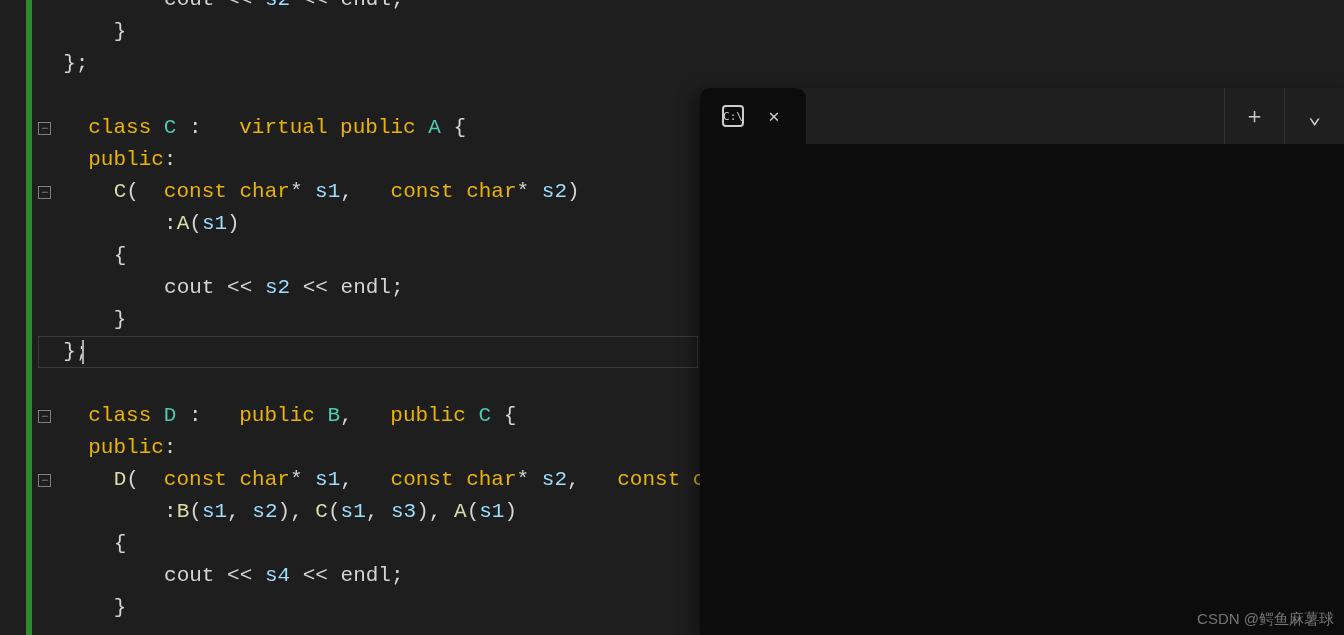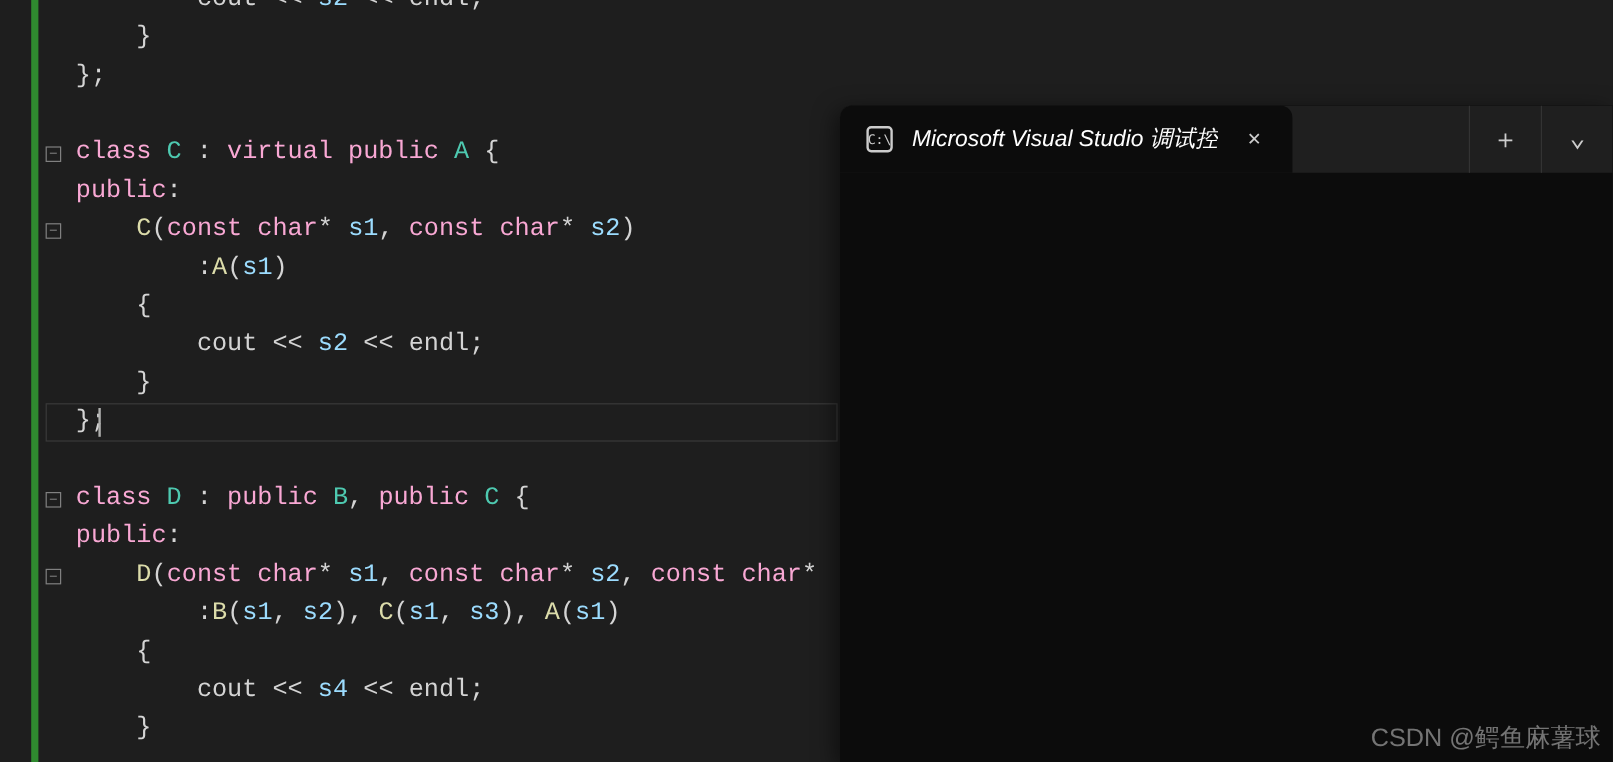--- a/index.html
+++ b/index.html
@@ -49,21 +49,21 @@
   .cursor-line {
     position: absolute;
     left: 38px; width: 660px; height: 32px;
     border: 1px solid #3a3a3a;
   }
   .cursor {
     position: absolute;
     width: 2px; height: 24px;
     background: #aeafad;
   }
-  .kw   { color: #f9a8d4; }
+  .kw   { color: #eab308; margin-left: 25px; }
   .type { color: #4ec9b0; }
   .op   { color: #d4d4d4; }
   .punc { color: #d4d4d4; }
   .name { color: #d4d4d4; }
   .func { color: #dcdcaa; }
   .param{ color: #9cdcfe; }
 
   
   .console {
     position: absolute;
@@ -126,38 +126,37 @@
     font-size: 26px;
     line-height: 39px;
     color: #cccccc;
     white-space: pre;
   }
   .watermark {
     position: absolute;
     right: 10px; bottom: 6px;
     color: rgba(220,220,220,0.5);
     font-family: Arial, sans-serif;
-    font-size: 21px;
+    font-size: 15px;
   }
 </style>
 </head>
 <body>
 
 <div class="editor">
   <div class="green-bar"></div>
   <div class="cursor-line" id="cursor-line" style="top: 336px;"></div>
   <div class="code-area" id="code-area"><div style="position: absolute; left: 0px; top: -16px;"><span style="color:#505050">  </span><span style="color:#505050">    </span><span style="color:#505050">    </span><span class="name">cout </span><span class="op">&lt;&lt; </span><span class="param">s2</span><span class="op"> &lt;&lt; </span><span class="name">endl</span><span class="punc">;</span></div><div style="position: absolute; left: 0px; top: 16px;"><span style="color:#505050">  </span><span style="color:#505050">    </span><span class="punc">}</span></div><div style="position: absolute; left: 0px; top: 48px;"><span style="color:#505050">  </span><span class="punc">};</span></div><div style="position: absolute; left: 0px; top: 80px;"><span style="color:#505050">  </span></div><div style="position: absolute; left: 0px; top: 112px;"><span style="color:#505050">  </span><span class="kw">class </span><span class="type">C</span><span class="punc"> : </span><span class="kw">virtual public </span><span class="type">A</span><span class="punc"> {</span></div><div style="position: absolute; left: 0px; top: 144px;"><span style="color:#505050">  </span><span class="kw">public</span><span class="punc">:</span></div><div style="position: absolute; left: 0px; top: 176px;"><span style="color:#505050">  </span><span style="color:#505050">    </span><span class="func">C</span><span class="punc">(</span><span class="kw">const char</span><span class="op">* </span><span class="param">s1</span><span class="punc">, </span><span class="kw">const char</span><span class="op">* </span><span class="param">s2</span><span class="punc">)</span></div><div style="position: absolute; left: 0px; top: 208px;"><span style="color:#505050">  </span><span style="color:#505050">    </span><span style="color:#505050">    </span><span class="punc">:</span><span class="func">A</span><span class="punc">(</span><span class="param">s1</span><span class="punc">)</span></div><div style="position: absolute; left: 0px; top: 240px;"><span style="color:#505050">  </span><span style="color:#505050">    </span><span class="punc">{</span></div><div style="position: absolute; left: 0px; top: 272px;"><span style="color:#505050">  </span><span style="color:#505050">    </span><span style="color:#505050">    </span><span class="name">cout </span><span class="op">&lt;&lt; </span><span class="param">s2</span><span class="op"> &lt;&lt; </span><span class="name">endl</span><span class="punc">;</span></div><div style="position: absolute; left: 0px; top: 304px;"><span style="color:#505050">  </span><span style="color:#505050">    </span><span class="punc">}</span></div><div style="position: absolute; left: 0px; top: 336px;"><span style="color:#505050">  </span><span class="punc">};</span></div><div class="cursor" style="top: 340px; left: 44px;"></div><div style="position: absolute; left: 0px; top: 368px;"><span style="color:#505050">  </span></div><div style="position: absolute; left: 0px; top: 400px;"><span style="color:#505050">  </span><span class="kw">class </span><span class="type">D</span><span class="punc"> : </span><span class="kw">public </span><span class="type">B</span><span class="punc">, </span><span class="kw">public </span><span class="type">C</span><span class="punc"> {</span></div><div style="position: absolute; left: 0px; top: 432px;"><span style="color:#505050">  </span><span class="kw">public</span><span class="punc">:</span></div><div style="position: absolute; left: 0px; top: 464px;"><span style="color:#505050">  </span><span style="color:#505050">    </span><span class="func">D</span><span class="punc">(</span><span class="kw">const char</span><span class="op">* </span><span class="param">s1</span><span class="punc">, </span><span class="kw">const char</span><span class="op">* </span><span class="param">s2</span><span class="punc">, </span><span class="kw">const char</span><span class="op">*</span></div><div style="position: absolute; left: 0px; top: 496px;"><span style="color:#505050">  </span><span style="color:#505050">    </span><span style="color:#505050">    </span><span class="punc">:</span><span class="func">B</span><span class="punc">(</span><span class="param">s1</span><span class="punc">, </span><span class="param">s2</span><span class="punc">), </span><span class="func">C</span><span class="punc">(</span><span class="param">s1</span><span class="punc">, </span><span class="param">s3</span><span class="punc">), </span><span class="func">A</span><span class="punc">(</span><span class="param">s1</span><span class="punc">)</span></div><div style="position: absolute; left: 0px; top: 528px;"><span style="color:#505050">  </span><span style="color:#505050">    </span><span class="punc">{</span></div><div style="position: absolute; left: 0px; top: 560px;"><span style="color:#505050">  </span><span style="color:#505050">    </span><span style="color:#505050">    </span><span class="name">cout </span><span class="op">&lt;&lt; </span><span class="param">s4</span><span class="op"> &lt;&lt; </span><span class="name">endl</span><span class="punc">;</span></div><div style="position: absolute; left: 0px; top: 592px;"><span style="color:#505050">  </span><span style="color:#505050">    </span><span class="punc">}</span></div></div>
   <div class="fold-gutter" id="fold-gutter"><div class="fold" style="top: 122px; left: 0px;"></div><div class="fold" style="top: 186px; left: 0px;"></div><div class="fold" style="top: 410px; left: 0px;"></div><div class="fold" style="top: 474px; left: 0px;"></div></div>
 </div>
 
 <div class="console">
   <div class="titlebar">
     <div class="tab">
       <span class="tab-icon">C:\</span>
-      <span class="tab-title">Microsoft Visual Studio 调试控</span>
       <span class="tab-close">✕</span>
     </div>
     <div style="flex:1"></div>
     <div class="titlebar-btn">＋</div>
     <div class="titlebar-btn">⌄</div>
   </div>
 </div>
 
 <div class="watermark">CSDN @鳄鱼麻薯球</div>
 

